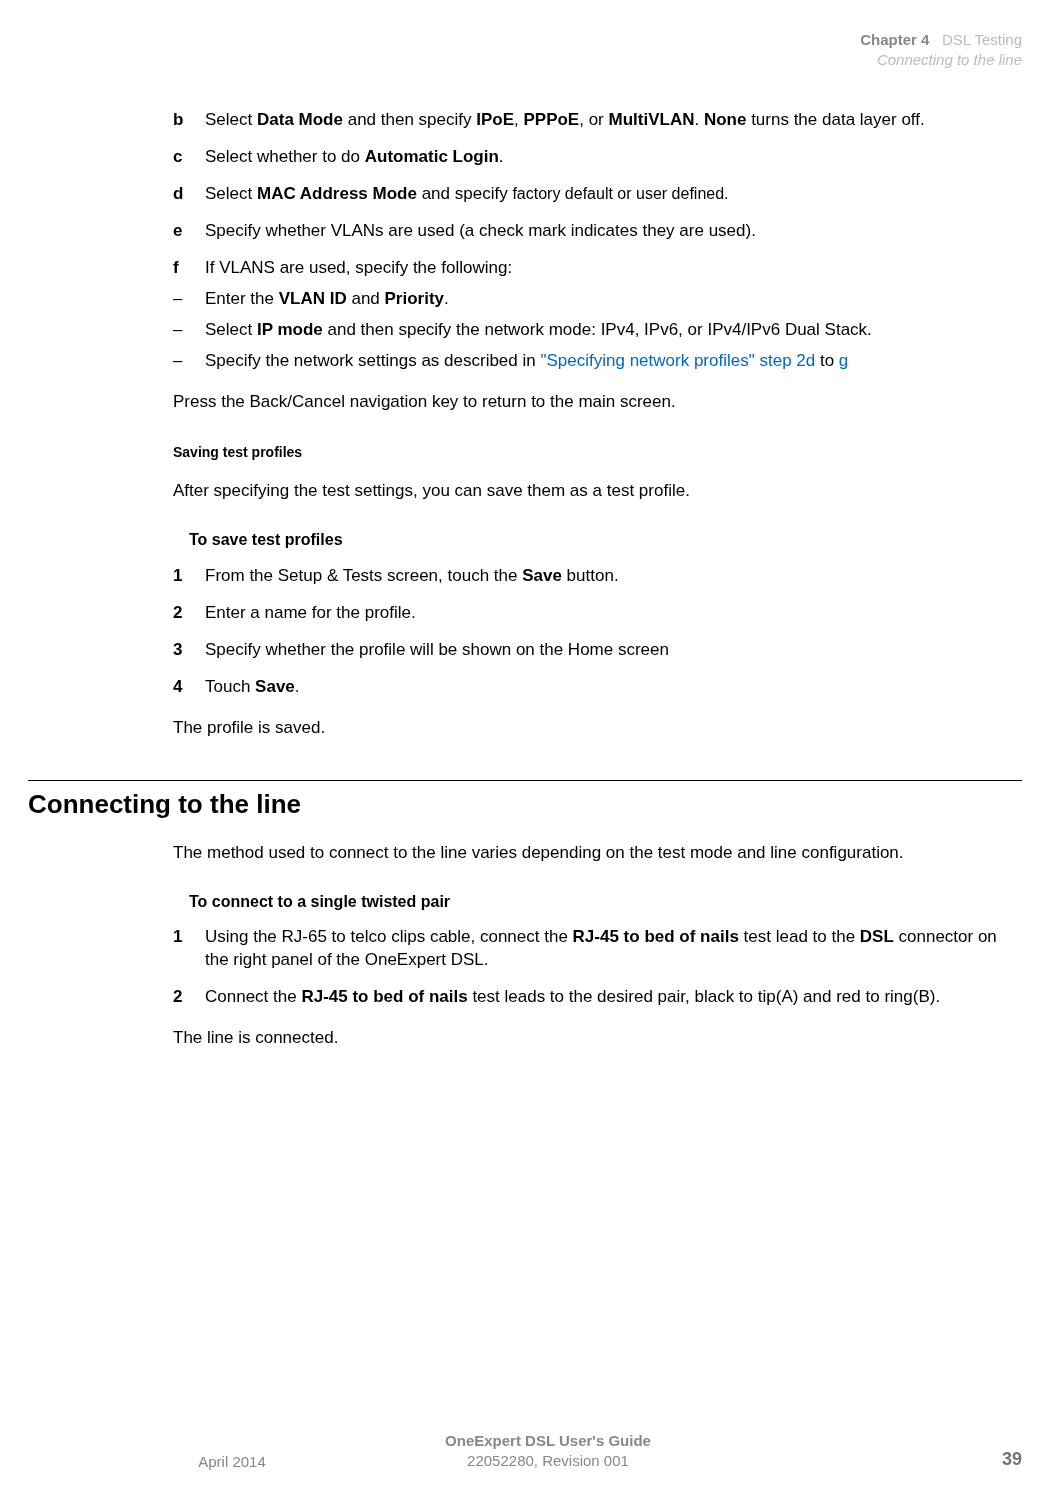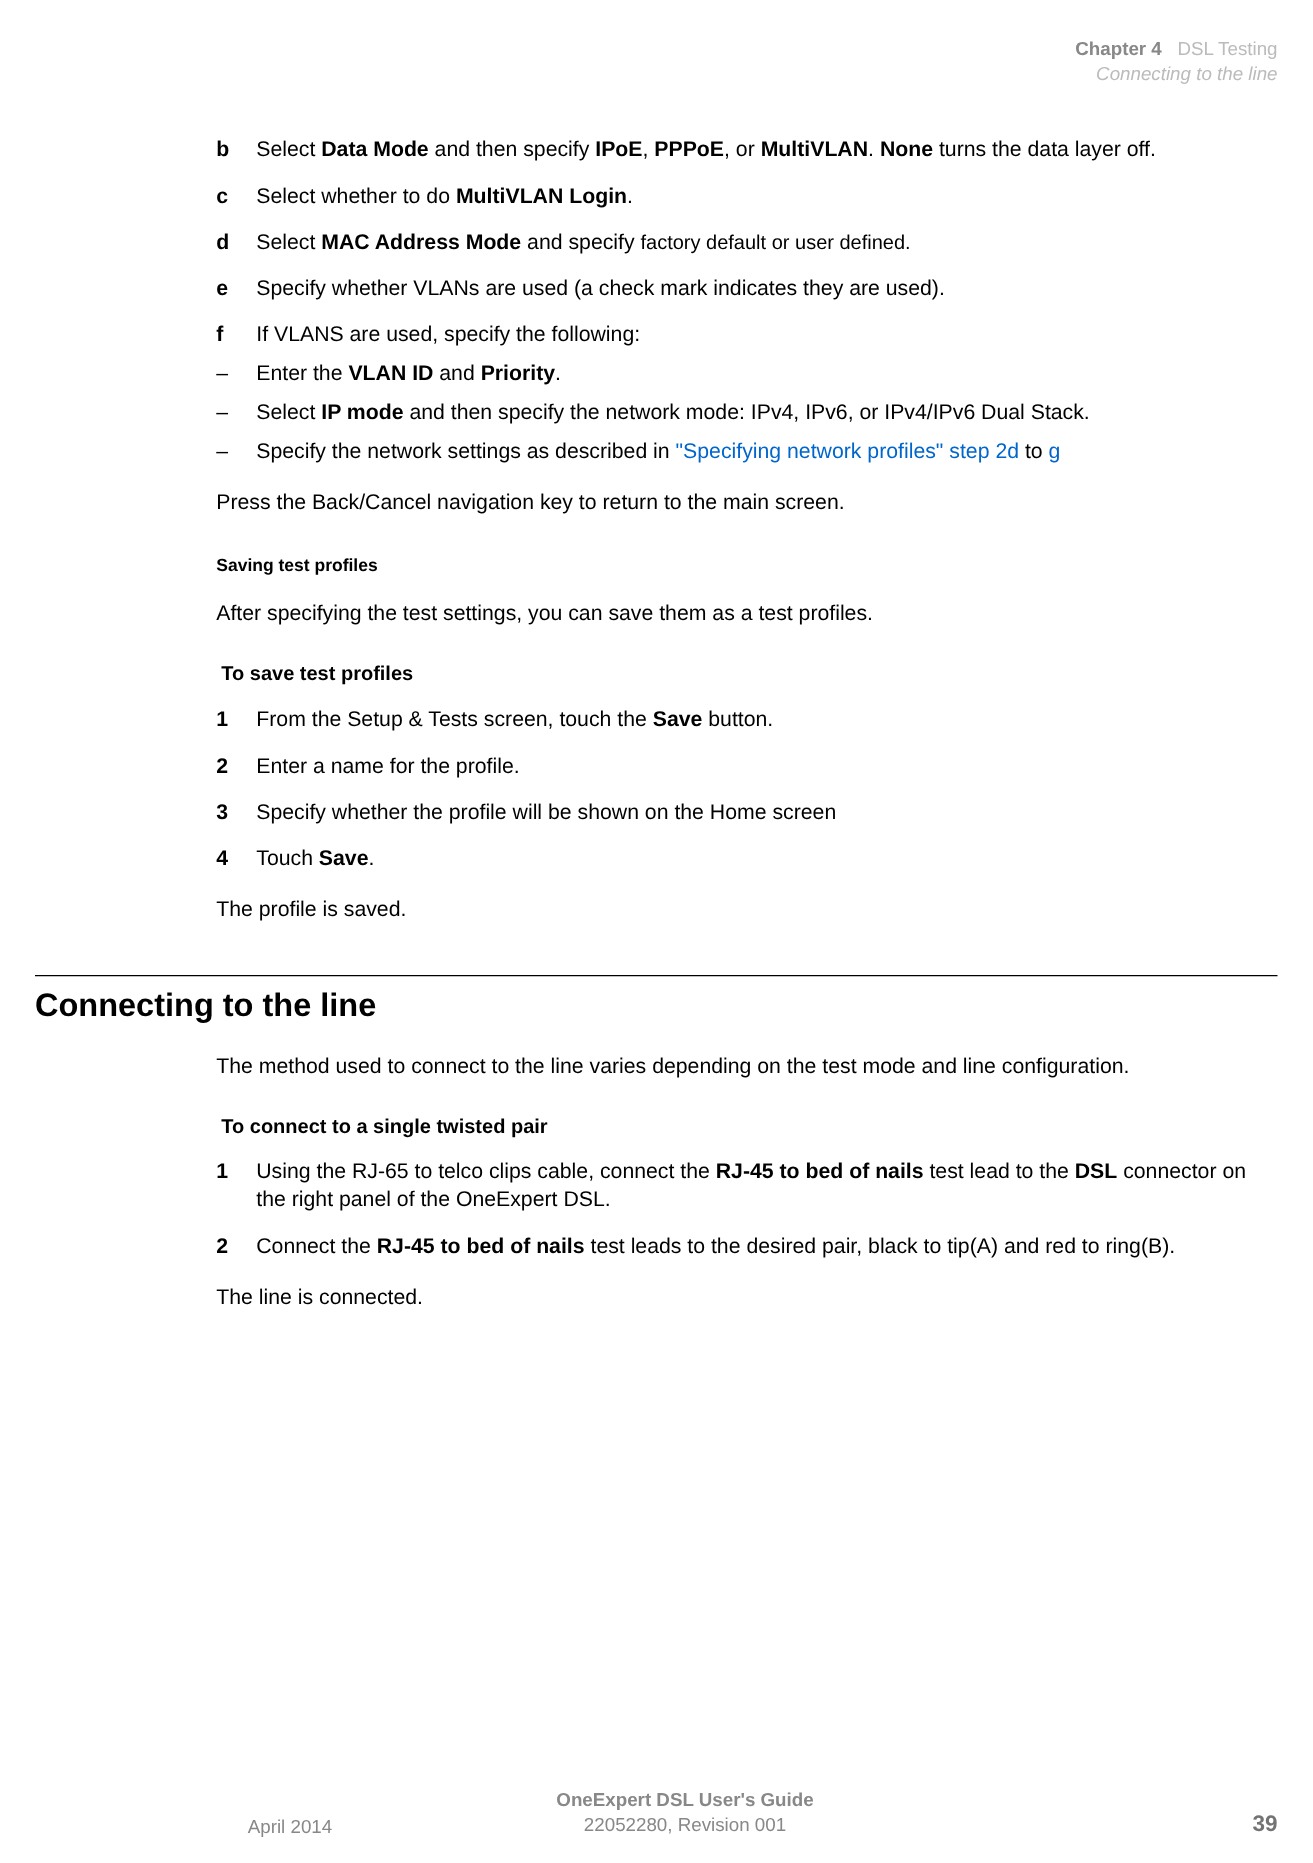--- a/index.html
+++ b/index.html
@@ -60,21 +60,21 @@
     margin: 40px 0 20px 0;
     border-top: 1px solid #000;
     padding-top: 6px;
     margin-left: -145px;
     padding-left: 0;
   }
   .h3 {
     font-family: "Segoe UI", "Trebuchet MS", Arial, sans-serif;
     font-weight: bold;
     font-size: 16px;
-    margin: 20px 0 14px 4px;
+    margin: 20px 0 14px 16px;
   }
   .footer {
     position: absolute;
     bottom: 20px;
     left: 28px;
     right: 28px;
     display: flex;
     align-items: flex-end;
     font-size: 15px;
     color: #888;
@@ -100,21 +100,21 @@
     <div class="list-row">
       <div class="list-marker">b</div>
       <div class="list-text">
         <span>Select </span><b>Data Mode</b><span> and then specify </span><b>IPoE</b><span>, </span><b>PPPoE</b><span>, or </span><b>MultiVLAN</b><span>. </span><b>None</b><span> turns the data layer off.</span>
       </div>
     </div>
 
     <div class="list-row">
       <div class="list-marker">c</div>
       <div class="list-text">
-        <span>Select whether to do </span><b>MultiVLAN Login</b><span>.</span>
+        <span>Select whether to do </span><b>Automatic Login</b><span>.</span>
       </div>
     </div>
 
     <div class="list-row">
       <div class="list-marker">d</div>
       <div class="list-text">
         <span>Select </span><b>MAC Address Mode</b><span> and specify </span><span class="small">factory default or user defined.</span>
       </div>
     </div>
 
@@ -145,21 +145,21 @@
         <div class="dash">–</div>
         <div class="list-text">
           <span>Specify the network settings as described in </span><span class="link">"Specifying network profiles" step 2d</span><span> to </span><span class="link">g</span>
         </div>
       </div>
     </div>
 
     <div class="para">Press the Back/Cancel navigation key to return to the main screen.</div>
 
     <div class="h2">Saving test profiles</div>
-    <div class="para" style="margin-top:0;">After specifying the test settings, you can save them as a test profiles.</div>
+    <div class="para" style="margin-top:0;">After specifying the test settings, you can save them as a test profile.</div>
     <div class="h3">To save test profiles</div>
 
     <div class="list-row">
       <div class="list-marker">1</div>
       <div class="list-text">
         <span>From the Setup &amp; Tests screen, touch the </span><b>Save</b><span> button.</span>
       </div>
     </div>
     <div class="list-row">
       <div class="list-marker">2</div>

